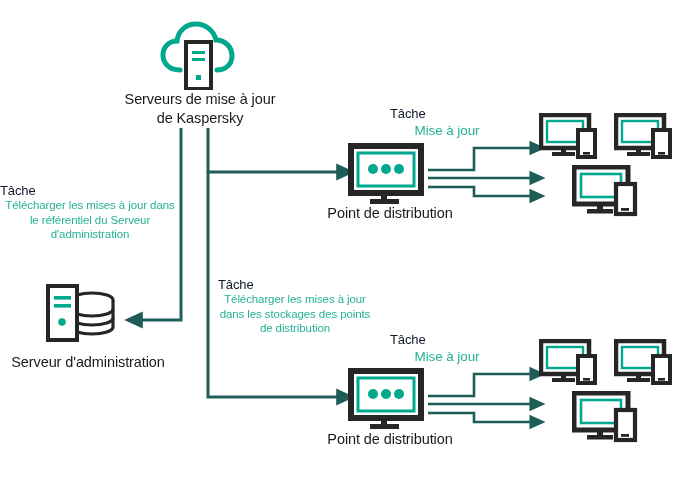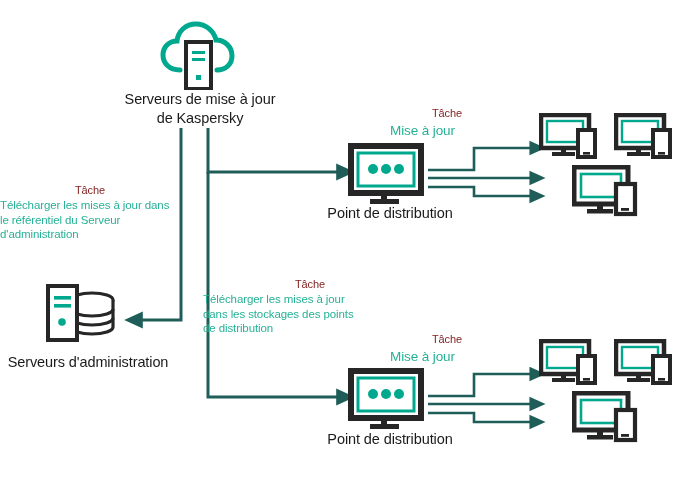--- a/index.html
+++ b/index.html
@@ -20,29 +20,28 @@
     position: absolute;
     text-align: center;
     color: #1a1a1a;
     font-size: 14.5px;
     line-height: 19px;
     white-space: pre-line;
     letter-spacing: -0.1px;
   }
   .task-title {
     position: absolute;
-    text-align: center;
-    color: #7f1d1d;
-    font-size: 11px;
+    color: #0f172a;
+    font-size: 13px;
     line-height: 17px;
     letter-spacing: -0.1px;
   }
   .task-body {
     position: absolute;
-    text-align: left;
+    text-align: center;
     color: #26b196;
     font-size: 11.5px;
     line-height: 14.5px;
     white-space: pre-line;
     letter-spacing: -0.1px;
   }
   .task-body.big {
     font-size: 13.5px;
     line-height: 17px;
   }
@@ -117,21 +116,21 @@
         <path d="M29,36 A21,7 0 0 0 71,36" fill="none"></path>
       </g>
 
       <rect x="6" y="4" width="29" height="54" fill="#ffffff" stroke="#262626" stroke-width="4"></rect>
       <rect x="12" y="14" width="17" height="3.6" fill="#00a88e"></rect>
       <rect x="12" y="22" width="17" height="3.6" fill="#00a88e"></rect>
       <circle cx="20" cy="40" r="3.8" fill="#00a88e"></circle>
     </svg>
   </div>
 
-  <div class="lbl" style="left:0px; top:353px; width:176px;">Serveurs d'administration</div>
+  <div class="lbl" style="left:0px; top:353px; width:176px;">Serveur d'administration</div>
 
   <div class="task-title" style="left:0px; top:182px; width:180px;">Tâche</div>
   <div class="task-body" style="left:0px; top:198px; width:180px;">Télécharger les mises à jour dans
 le référentiel du Serveur
 d'administration</div>
 
   <div class="task-title" style="left:218px; top:276px; width:184px;">Tâche</div>
   <div class="task-body" style="left:203px; top:292px; width:184px;">Télécharger les mises à jour
 dans les stockages des points
 de distribution</div>

